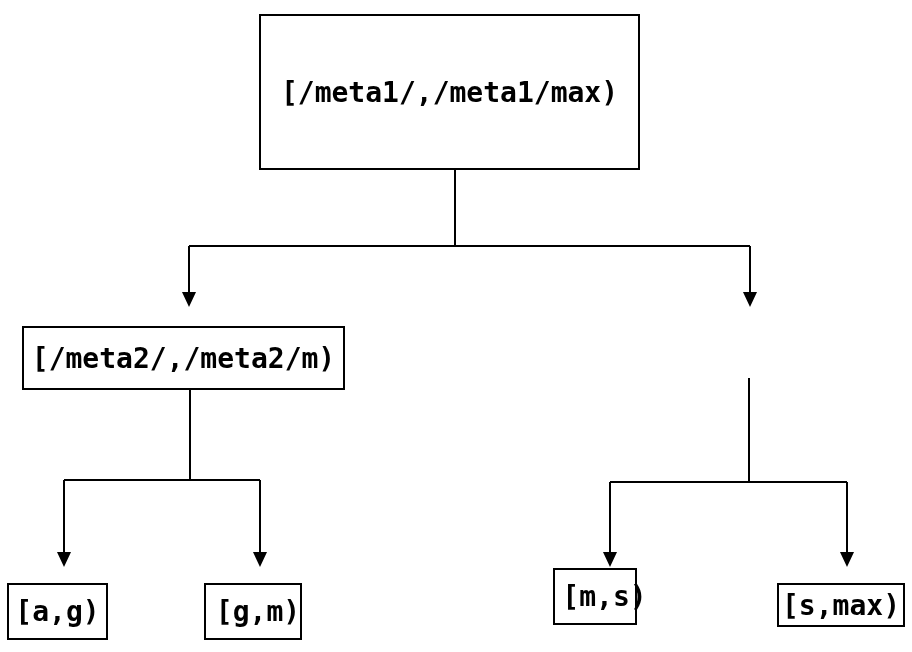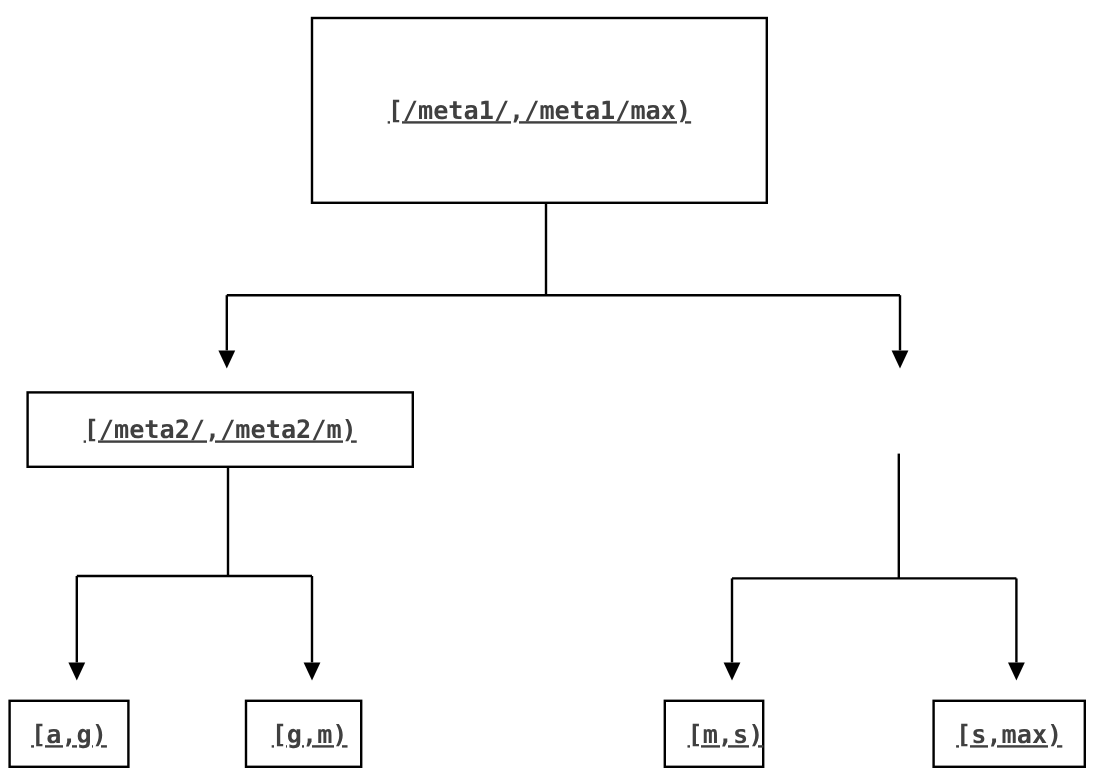--- a/index.html
+++ b/index.html
@@ -17,33 +17,32 @@
   }
   .node {
     position: absolute;
     box-sizing: border-box;
     border: 2.5px solid #000000;
     background: #ffffff;
     display: flex;
     align-items: center;
     justify-content: center;
     font-weight: 700;
-    font-size: 21px;
+    font-size: 28px;
     letter-spacing: 0;
-    color: #404040;
+    color: #000000;
     white-space: nowrap;
-    text-decoration: underline;
   }
   .node-root      { left: 259px; top: 14px;  width: 381px; height: 156px; }
   .node-meta2-low { left: 22px;  top: 326px; width: 323px; height: 64px;  }
   .node-meta2-high{ left: 583px; top: 324px; width: 320px; height: 54px;  }
   .node-leaf-ag   { left: 7px;   top: 583px; width: 101px; height: 57px; text-align: center;  }
   .node-leaf-gm   { left: 204px; top: 583px; width: 98px;  height: 57px; padding-left: 10px;  }
-  .node-leaf-ms   { left: 553px; top: 583px; width: 84px; height: 57px; padding-left: 19px;  }
-  .node-leaf-smax { left: 777px; top: 583px; width: 128px; height: 57px;  }
+  .node-leaf-ms   { left: 553px; top: 568px; width: 84px; height: 57px; padding-left: 19px;  }
+  .node-leaf-smax { left: 777px; top: 583px; width: 128px; height: 44px;  }
   .edges-svg {
     position: absolute;
     left: 0;
     top: 0;
     width: 912px;
     height: 652px;
     pointer-events: none;
   }
   .edges-svg path {
     stroke: #000000;

